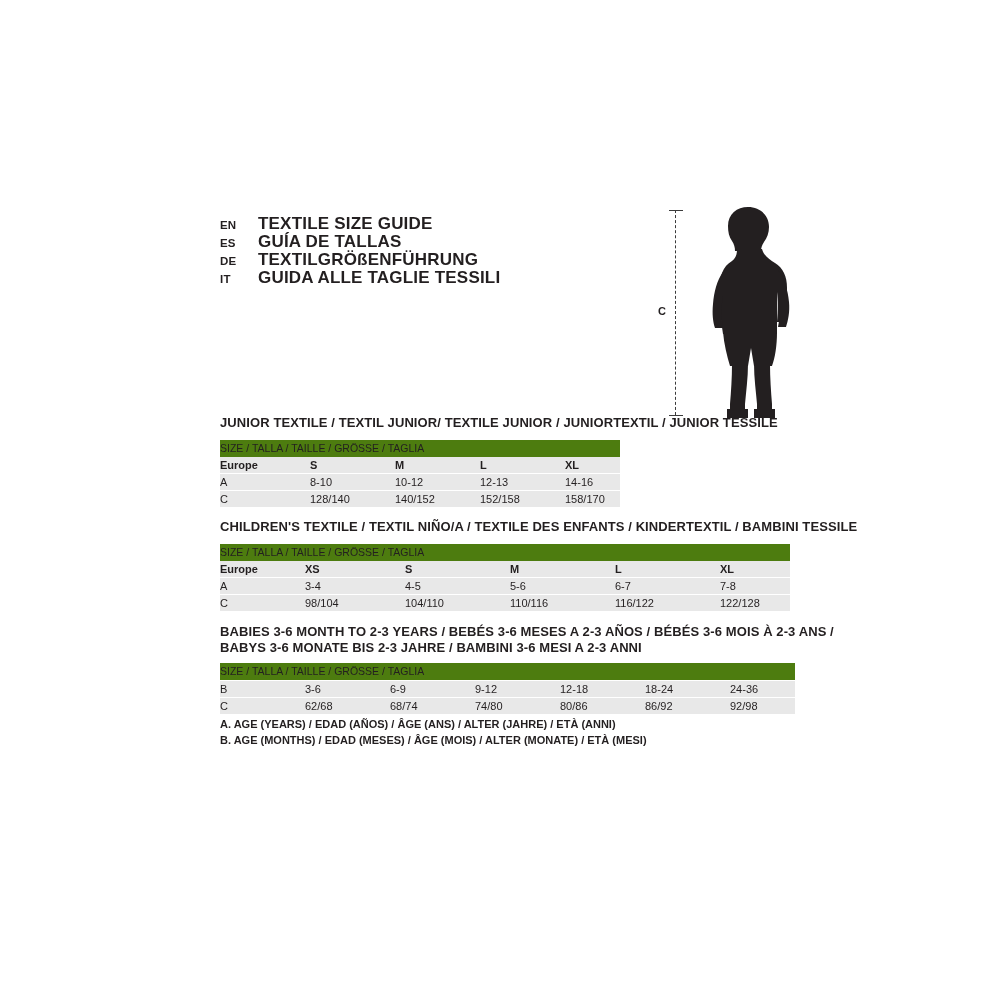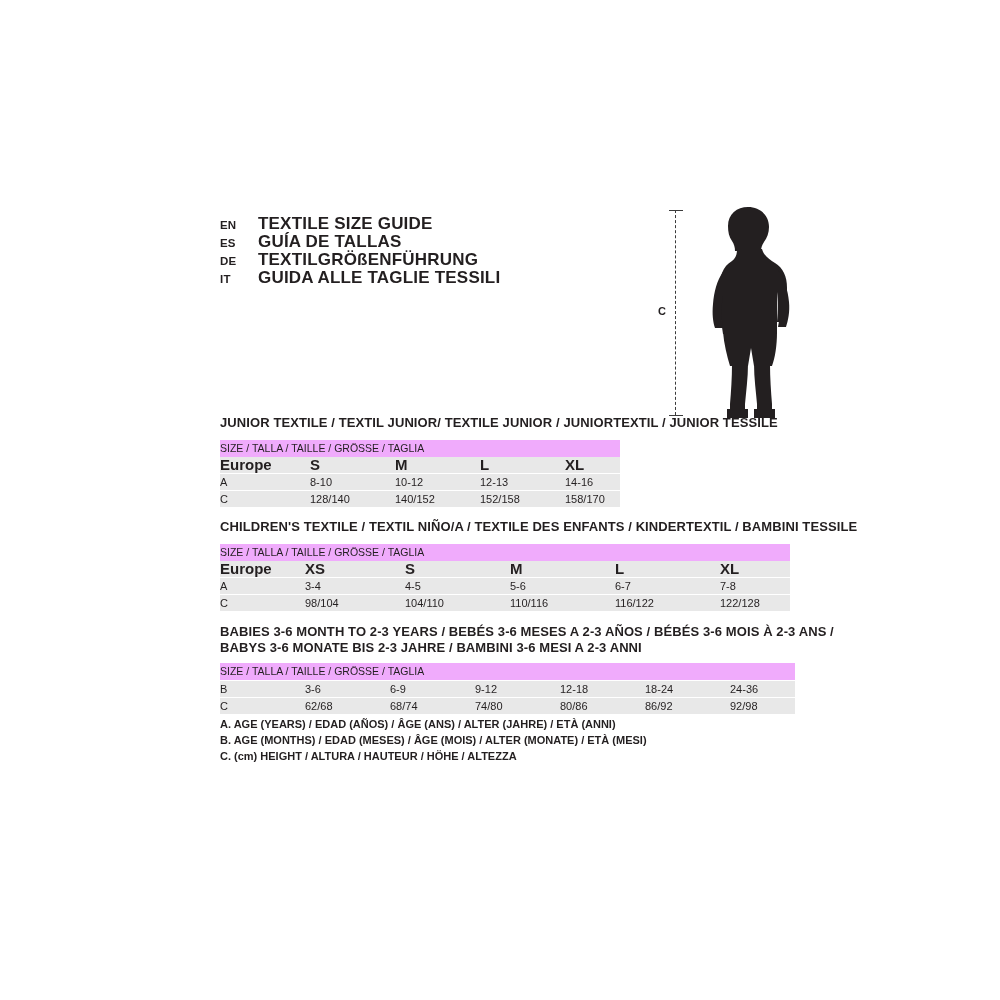--- a/index.html
+++ b/index.html
@@ -108,31 +108,31 @@
   }
   table.size-table td {
     padding: 0;
     height: 16px;
     vertical-align: middle;
     font-size: 11px;
     line-height: 16px;
     white-space: nowrap;
   }
   table.size-table tr.hdr td {
-    background: #f0abfc;
+    background: #4d7c0f;
     color: #231f20;
     font-size: 10.5px;
     height: 17px;
     line-height: 17px;
     font-weight: 400;
   }
   table.size-table tr.sizes td {
     background: #e8e8e8;
     font-weight: 700;
-    font-size: 15px;
+    font-size: 11px;
   }
   table.size-table tr.rowA td {
     background: #e8e8e8;
     border-top: 1px solid #ffffff;
   }
   table.size-table tr.rowB td {
     background: #e8e8e8;
     border-top: 1px solid #ffffff;
   }
   td.lbl { padding-left: 4px; font-weight: 400; }
@@ -295,16 +295,15 @@
       <td class="val">80/86</td>
       <td class="val">86/92</td>
       <td class="val">92/98</td>
     </tr>
   </tbody>
     </table>
 
   <div class="legend">
     <div>A. AGE (YEARS) / EDAD (AÑOS) / ÂGE (ANS) / ALTER (JAHRE) / ETÀ (ANNI)</div>
     <div>B. AGE (MONTHS) / EDAD (MESES) / ÂGE (MOIS) / ALTER (MONATE) / ETÀ (MESI)</div>
-    <div>C. (cm) HEIGHT / ALTURA / HAUTEUR / HÖHE / ALTEZZA</div>
   </div>
 
 </div>
 
 </body></html>

